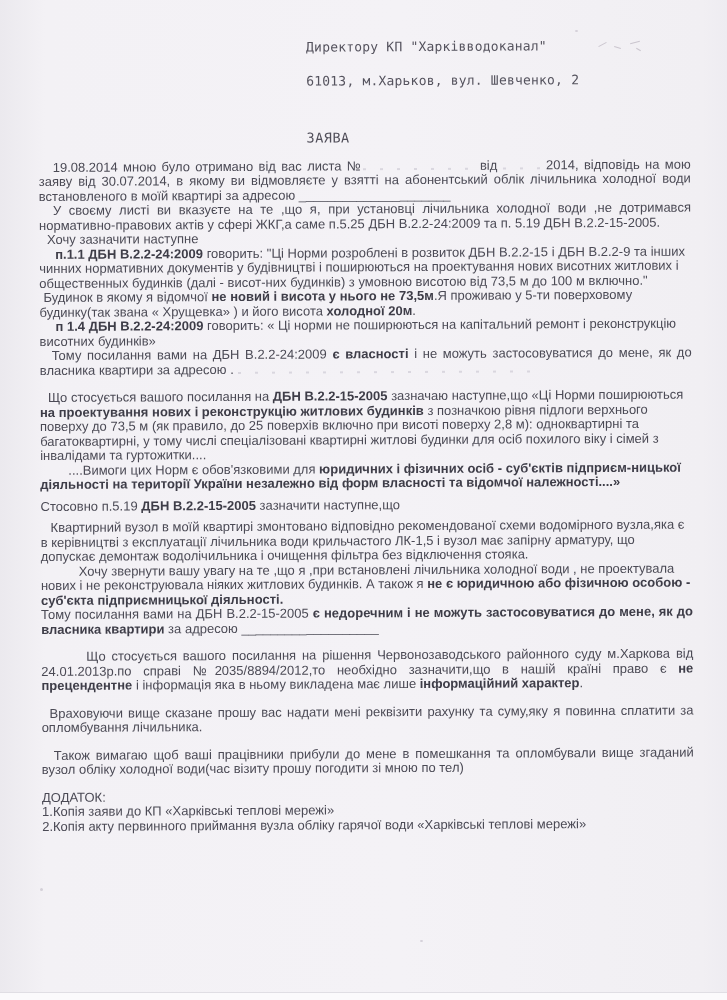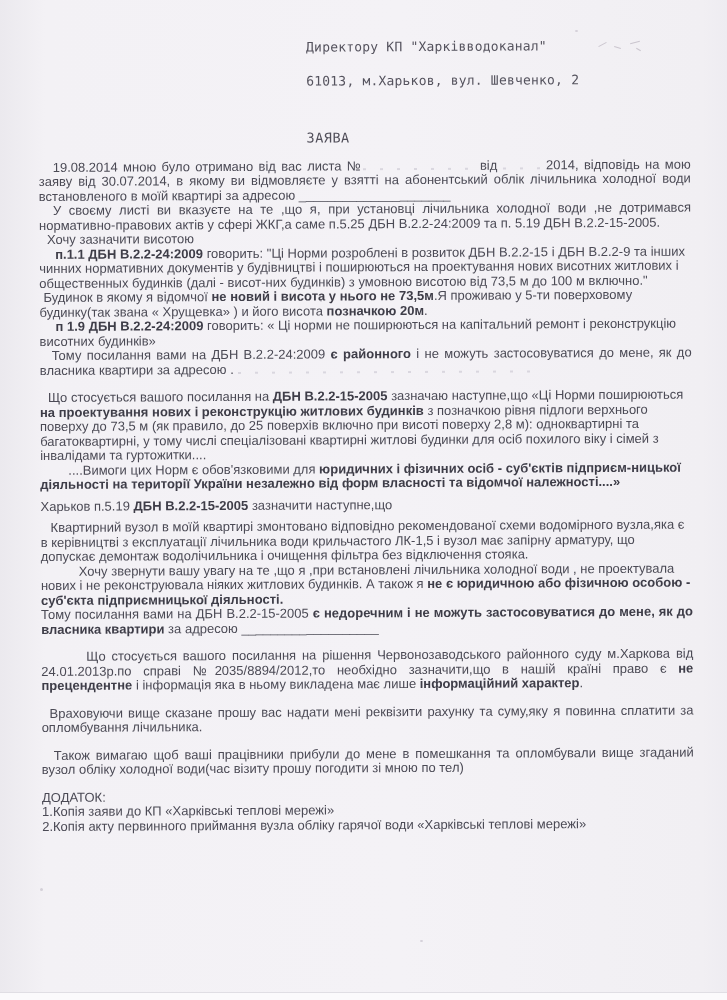--- a/index.html
+++ b/index.html
@@ -80,28 +80,28 @@
     <div class="header-block">
       <p class="header-line1">Директору КП  "Харківводоканал"</p>
       <p class="header-line2">61013, м.Харьков, вул. Шевченко, 2</p>
     </div>
 
     <h1 class="doc-title">ЗАЯВА</h1>
 
     <div class="paragraphs">
         <p class="para j" style="text-indent: 14px;"><span>19.08.2014 мною було отримано від вас листа №</span><span class="erased trace" style="width: 112px;"></span><span> від </span><span class="erased trace" style="width: 38px;"></span><span> 2014, відповідь на мою заяву від 30.07.2014, в якому ви відмовляєте у взятті на абонентський облік лічильника холодної води встановленого в моїй квартирі за адресою </span><span>_____________________</span></p>
         <p class="para j" style="text-indent: 14px;"><span>У своєму листі ви вказуєте на те ,що я, при установці лічильника холодної води ,не дотримався нормативно-правових актів у сфері ЖКГ,а саме п.5.25 ДБН В.2.2-24:2009 та п. 5.19 ДБН В.2.2-15-2005.</span></p>
-        <p class="para" style="text-indent: 8px;"><span>Хочу зазначити висотою</span></p>
+        <p class="para" style="text-indent: 8px;"><span>Хочу зазначити наступне</span></p>
         <p class="para" style="text-indent: 16px;"><span class="b">п.1.1 ДБН В.2.2-24:2009</span><span> говорить:   "Ці Норми розроблені в розвиток ДБН В.2.2-15 і ДБН В.2.2-9 та інших чинних нормативних документів у будівництві і поширюються на проектування нових висотних житлових і общественных будинків (далі - висот-них будинків) з умовною висотою від 73,5 м до 100 м включно."</span></p>
-        <p class="para" style="text-indent: 4px;"><span>Будинок в якому я відомчої </span><span class="b">не новий і висота у нього не 73,5м</span><span>.Я проживаю у 5-ти поверховому будинку(так звана « Хрущевка» ) и його висота </span><span class="b">позначкою 20м</span><span>.</span></p>
-        <p class="para" style="text-indent: 16px;"><span class="b">п 1.9 ДБН В.2.2-24:2009</span><span> говорить: « Ці норми не поширюються на капітальний ремонт і реконструкцію висотних будинків»</span></p>
-        <p class="para j" style="text-indent: 12px;"><span>Тому посилання вами на ДБН В.2.2-24:2009 </span><span class="b">є районного</span><span> і не можуть застосовуватися до мене, як до власника квартири за адресою . </span><span class="erased trace" style="width: 300px;"></span></p>
+        <p class="para" style="text-indent: 4px;"><span>Будинок в якому я відомчої </span><span class="b">не новий і висота у нього не 73,5м</span><span>.Я проживаю у 5-ти поверховому будинку(так звана « Хрущевка» ) и його висота </span><span class="b">холодної 20м</span><span>.</span></p>
+        <p class="para" style="text-indent: 16px;"><span class="b">п 1.4 ДБН В.2.2-24:2009</span><span> говорить: « Ці норми не поширюються на капітальний ремонт і реконструкцію висотних будинків»</span></p>
+        <p class="para j" style="text-indent: 12px;"><span>Тому посилання вами на ДБН В.2.2-24:2009 </span><span class="b">є власності</span><span> і не можуть застосовуватися до мене, як до власника квартири за адресою . </span><span class="erased trace" style="width: 300px;"></span></p>
         <p class="para g14" style="text-indent: 8px;"><span>Що стосується вашого посилання на </span><span class="b">ДБН В.2.2-15-2005</span><span> зазначаю наступне,що «Ці Норми поширюються </span><span class="b">на проектування нових і реконструкцію житлових будинків</span><span> з позначкою рівня підлоги верхнього поверху до 73,5 м (як правило, до 25 поверхів включно при висоті поверху 2,8 м): одноквартирні та багатоквартирні, у тому числі спеціалізовані квартирні житлові будинки для осіб похилого віку і сімей з інвалідами та гуртожитки....</span></p>
         <p class="para" style="text-indent: 28px;"><span>....Вимоги цих Норм є обов'язковими для </span><span class="b">юридичних і фізичних осіб - суб'єктів підприєм-ницької діяльності на території України незалежно від форм власності та відомчої належності....»</span></p>
-        <p class="para g8"><span>Харьков п.5.19 </span><span class="b">ДБН В.2.2-15-2005</span><span> зазначити наступне,що</span></p>
+        <p class="para g8"><span>Стосовно п.5.19 </span><span class="b">ДБН В.2.2-15-2005</span><span> зазначити наступне,що</span></p>
         <p class="para g8" style="text-indent: 10px;"><span>Квартирний вузол в моїй квартирі змонтовано відповідно рекомендованої схеми водомірного вузла,яка є в керівництві з експлуатації лічильника води крильчастого ЛК-1,5 і вузол має запірну арматуру, що допускає демонтаж водолічильника і очищення фільтра без відключення стояка.</span></p>
         <p class="para" style="text-indent: 38px;"><span>Хочу звернути вашу увагу на те ,що я ,при встановлені лічильника холодної води , не проектувала нових і не реконструювала ніяких  житлових будинків. А також я </span><span class="b">не є юридичною або фізичною особою - суб'єкта підприємницької діяльності.</span></p>
         <p class="para j"><span>Тому посилання вами на ДБН В.2.2-15-2005 </span><span class="b">є недоречним і не можуть застосовуватися до мене, як до власника квартири</span><span> за адресою ___________________</span></p>
         <p class="para g14 j" style="text-indent: 45px;"><span>Що стосується вашого посилання на рішення Червонозаводського районного суду м.Харкова від 24.01.2013р.по справі №2035/8894/2012,то необхідно зазначити,що в нашій країні право є </span><span class="b">не прецендентне</span><span> і інформація яка в ньому викладена має лише </span><span class="b">інформаційний характер</span><span>.</span></p>
         <p class="para g14 j" style="text-indent: 8px;"><span>Враховуючи вище сказане прошу вас надати мені реквізити рахунку та суму,яку я повинна сплатити за опломбування лічильника.</span></p>
         <p class="para g14 j" style="text-indent: 12px;"><span>Також вимагаю щоб ваші працівники прибули до мене в помешкання та опломбували вище згаданий вузол  обліку холодної води(час візиту прошу погодити зі мною по тел)</span></p>
         <p class="para g14"><span>ДОДАТОК:</span></p>
         <p class="para"><span>1.Копія заяви до КП «Харківські теплові мережі»</span></p>
         <p class="para"><span>2.Копія акту первинного приймання вузла обліку гарячої води «Харківські теплові мережі»</span></p>
       </div>

